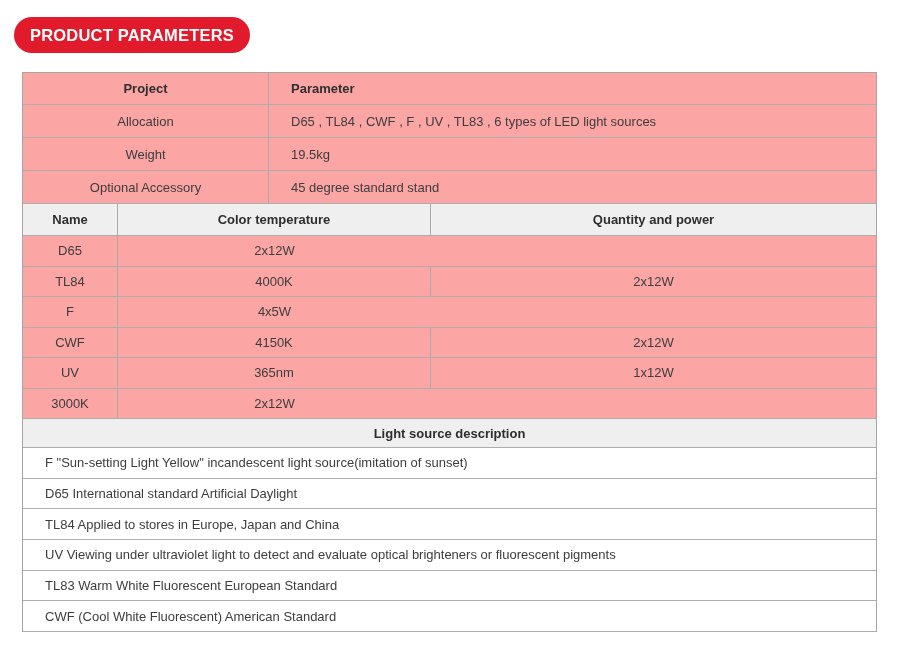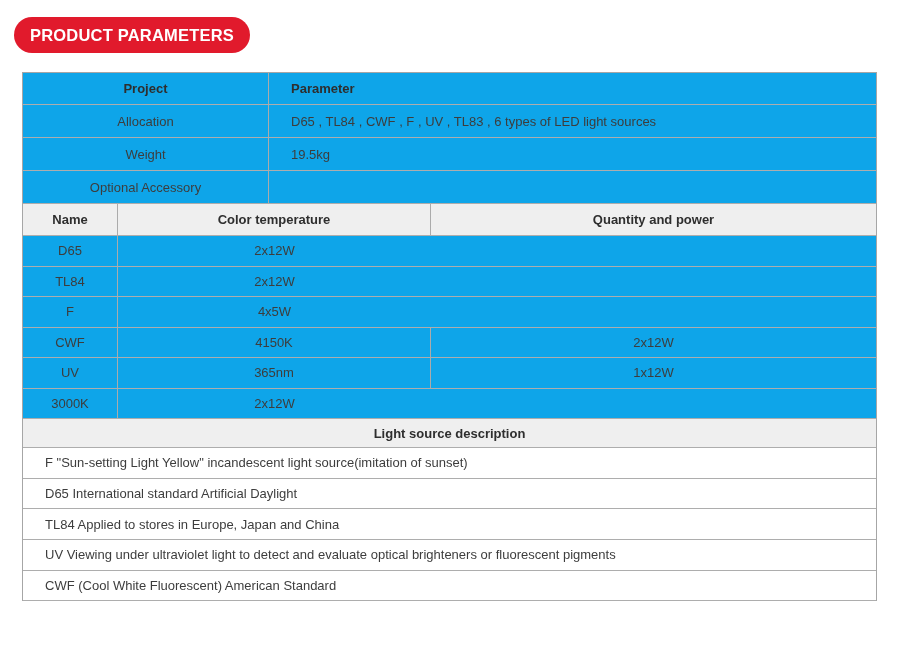--- a/index.html
+++ b/index.html
@@ -10,21 +10,21 @@
   .badge { position:absolute; left:14px; top:17px; height:36px; min-width:222px;
            background:#e11a2c; border-radius:18px; display:flex; align-items:center;
            justify-content:center; padding:0 16px; }
   .badge span { color:#ffffff; font-weight:bold; font-size:16.5px; letter-spacing:0.2px; }
 
   
   .doc { position:absolute; left:22px; top:72px; width:855px;
          border:1px solid #a6a6a6; border-bottom:none; }
 
   .row { display:grid; align-items:center; border-bottom:1px solid #adadad;
-         font-size:13px; background:#0ea5e9; }
+         font-size:13px; background:#fca5a5; }
 
   
   .spec-row { grid-template-columns:246px 1fr; height:33px; }
   .spec-row.header { height:32px; }
   .spec-cell-left  { height:100%; display:flex; align-items:center; justify-content:center;
                      border-right:1px solid #ababab; text-align:center; }
   .spec-cell-right { height:100%; display:flex; align-items:center; padding-left:22px; }
 
   
   .light-row { grid-template-columns:95px 313px 1fr; height:30.5px; }
@@ -57,33 +57,35 @@
   <div class="row spec-row">
     <div class="spec-cell-left">Allocation</div>
     <div class="spec-cell-right">D65 , TL84 , CWF , F , UV , TL83  , 6 types of LED light sources</div>
   </div>
   <div class="row spec-row">
     <div class="spec-cell-left">Weight</div>
     <div class="spec-cell-right">19.5kg</div>
   </div>
   <div class="row spec-row">
     <div class="spec-cell-left">Optional Accessory</div>
+    <div class="spec-cell-right">45 degree standard stand</div>
   </div>
 
   <div class="row light-row header">
     <div class="light-cell b1 bold">Name</div>
     <div class="light-cell b2 bold">Color temperature</div>
     <div class="light-cell bold">Quantity and power</div>
   </div>
   <div class="row light-row">
     <div class="light-cell b1">D65</div>
     <div class="light-cell">2x12W</div>
   </div>
   <div class="row light-row">
     <div class="light-cell b1">TL84</div>
+    <div class="light-cell b2">4000K</div>
     <div class="light-cell">2x12W</div>
   </div>
   <div class="row light-row">
     <div class="light-cell b1">F</div>
     <div class="light-cell">4x5W</div>
   </div>
   <div class="row light-row">
     <div class="light-cell b1">CWF</div>
     <div class="light-cell b2">4150K</div>
     <div class="light-cell">2x12W</div>
@@ -96,15 +98,16 @@
   <div class="row light-row">
     <div class="light-cell b2">3000K</div>
     <div class="light-cell">2x12W</div>
   </div>
 
   <div class="desc-header bold">Light source description</div>
   <div class="desc-row">F "Sun-setting Light Yellow" incandescent light source(imitation of sunset)</div>
   <div class="desc-row">D65  International standard Artificial  Daylight</div>
   <div class="desc-row">TL84 Applied to stores in Europe, Japan and China</div>
   <div class="desc-row">UV Viewing under ultraviolet light to detect  and evaluate optical brighteners or fluorescent pigments</div>
+  <div class="desc-row">TL83  Warm White  Fluorescent European Standard</div>
   <div class="desc-row">CWF (Cool White  Fluorescent) American Standard</div>
 
 </div>
 
 </body></html>

